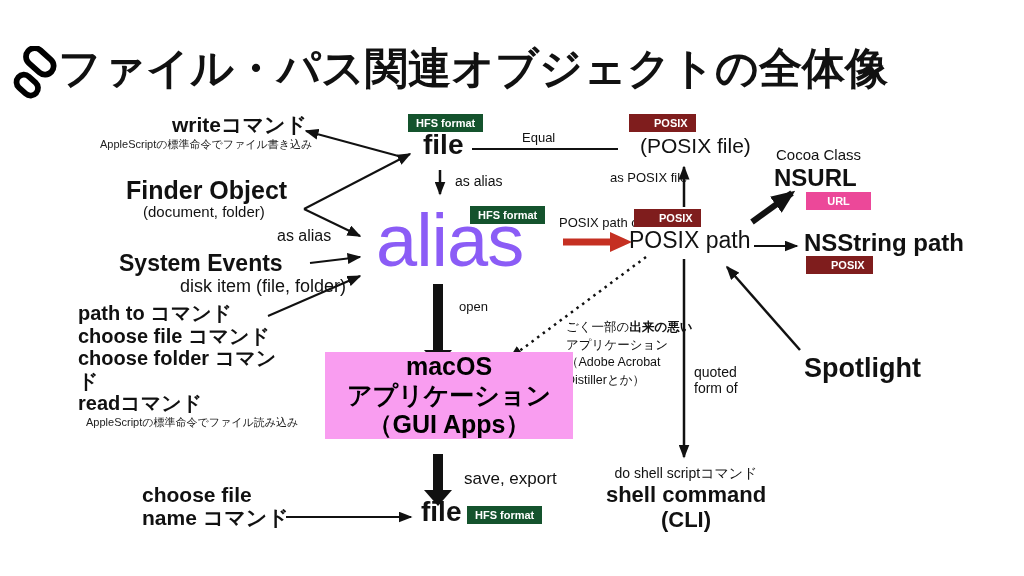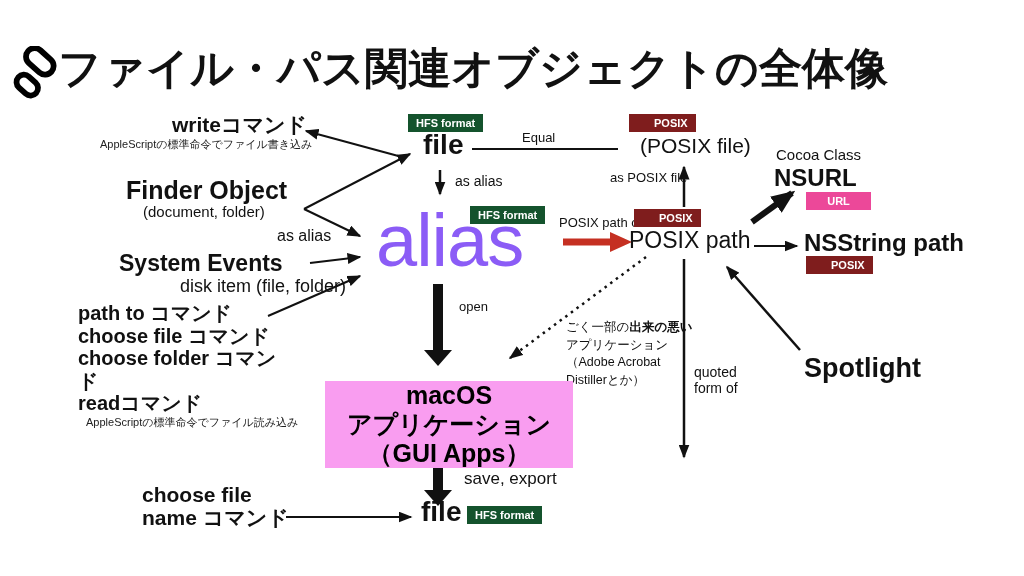--- a/index.html
+++ b/index.html
@@ -8,21 +8,21 @@
   .stage{position:relative;width:1024px;height:413px;background:#fff;}
   .t{position:absolute;white-space:nowrap;line-height:1.15;}
   .b{font-weight:bold;}
   .small{font-size:11px;color:#222;}
   .badge{position:absolute;color:#fff;font-weight:bold;font-size:11px;
          padding:2px 8px;line-height:14px;text-align:center;white-space:nowrap;}
   .badge.hfs{background:#14532d;}
   .badge.posix{background:#7f1d1d;padding-left:25px;}
   .badge.url{background:#ec4899;}
   .alias-big{font-size:74px;color:#8b5cf6;letter-spacing:-1px;line-height:1;}
-  .macos-box{position:absolute;left:325px;top:381px;width:248px;height:87px;
+  .macos-box{position:absolute;left:325px;top:352px;width:248px;height:87px;
              background:#F99DF0;display:flex;flex-direction:column;
              justify-content:center;text-align:center;}
   .macos-box .ln{font-weight:bold;font-size:25px;line-height:29px;color:#000;}
   .shell-block{position:absolute;left:596px;top:464px;width:180px;text-align:center;}
   .shell-block .cap{font-size:14px;line-height:18px;}
   .shell-block .ln{font-weight:bold;font-size:22px;line-height:25px;}
   .readcmds{position:absolute;left:78px;top:302px;width:216px;text-align:left;
             font-size:20px;font-weight:bold;line-height:22.5px;}
   .note{position:absolute;left:566px;top:319px;font-size:12.5px;line-height:17.5px;}
   svg.layer{position:absolute;left:0;top:0;pointer-events:none;}
@@ -127,20 +127,25 @@
   <span class="t b" style="left:804px;top:353px;font-size:27px;">Spotlight</span>
 
   <div class="macos-box">
     <div class="ln">macOS</div>
     <div class="ln">アプリケーション</div>
     <div class="ln">（GUI Apps）</div>
   </div>
 
   <span class="t" style="left:464px;top:469px;font-size:17px;">save, export</span>
 
+  <div class="shell-block">
+    <div class="cap">do shell scriptコマンド</div>
+    <div class="ln">shell command</div>
+    <div class="ln">(CLI)</div>
+  </div>
 
   <span class="t b" style="left:142px;top:483px;font-size:21px;line-height:23px;">
     <span>choose file</span><br>
     <span>name コマンド</span>
   </span>
 
   <span class="t b" style="left:421px;top:496px;font-size:28px;">file</span>
   <span class="badge hfs" style="left:467px;top:506px;">HFS format</span>
 
 </div>

